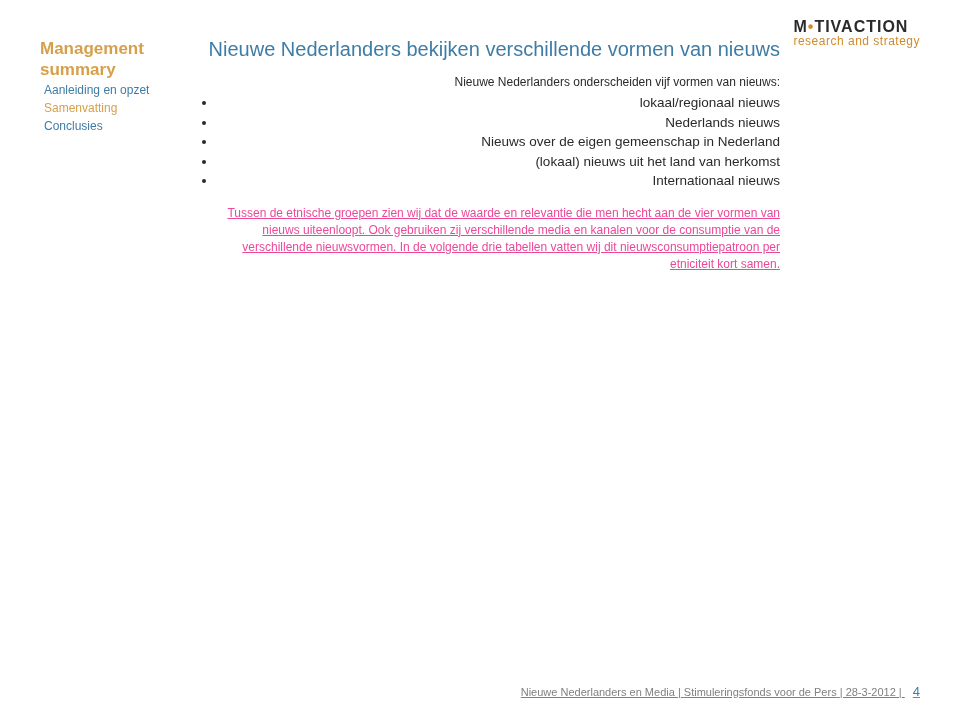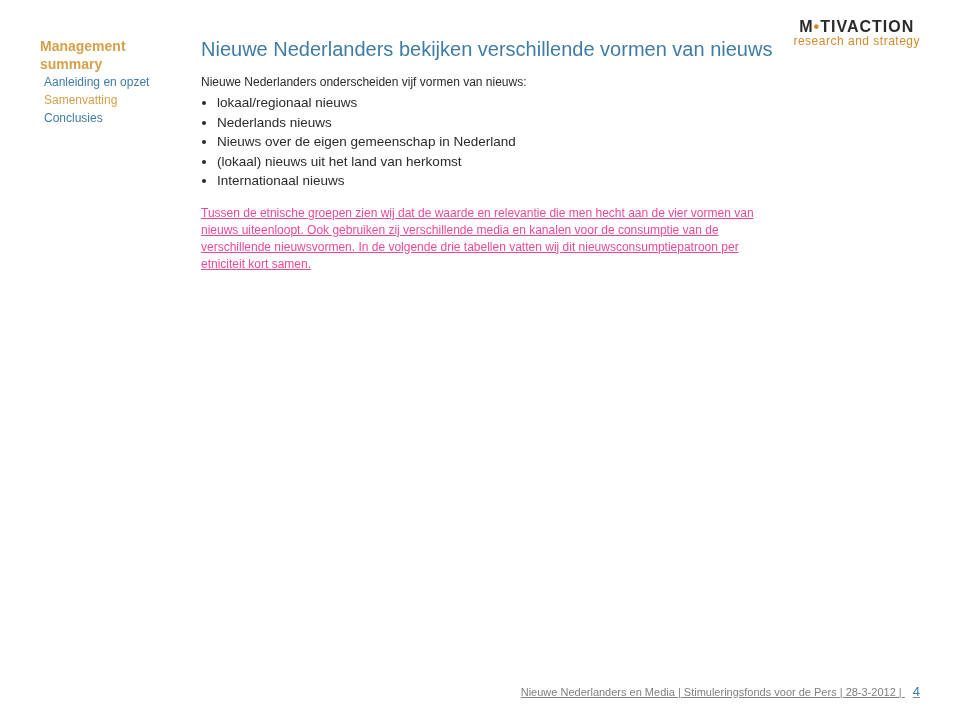--- a/index.html
+++ b/index.html
@@ -1,29 +1,29 @@
 <!DOCTYPE html>
 <html><head>
 <meta charset="utf-8">
 <style>
   * { box-sizing: border-box; margin: 0; padding: 0; }
   html, body { width: 960px; height: 721px; font-family: Arial, Helvetica, sans-serif; background: #fff; color: #333; }
   .page { position: relative; width: 960px; height: 721px; padding: 28px 40px 30px 40px; }
-  .logo { position: absolute; top: 18px; right: 40px; text-align: center; }
+  .logo { position: absolute; top: 18px; right: 40px; text-align: left; }
   .logo-top { font-weight: 800; letter-spacing: 1px; color: #2a2a2a; font-size: 16px; }
   .logo-top .dot { color: #d38a2a; }
   .logo-bottom { font-size: 12px; letter-spacing: 0.5px; color: #d38a2a; margin-top: -2px; }
   .content { display: flex; }
   .sidebar { width: 155px; flex-shrink: 0; padding-top: 10px; }
-  .sidebar-block-1 .heading { color: #d6a04b; font-weight: bold; font-size: 14px; line-height: 1.25; }
+  .sidebar-block-1 .heading { color: #d6a04b; font-weight: bold; font-size: 17px; line-height: 1.25; }
   .sidebar-block-1 .sub { color: #3e7ca6; font-size: 12px; margin-left: 4px; line-height: 1.5; }
   .sidebar-block-1 .sub.active { color: #d6a04b; }
   .sidebar-gap { height: 14px; }
   .sidebar-link { color: #3e7ca6; font-size: 13px; line-height: 1.6; }
-  .main { flex: 1; padding-top: 10px; padding-left: 6px; padding-right: 140px; }
+  .main { flex: 1; padding-top: 10px; padding-left: 6px; padding-right: 140px; text-align: right; }
   .title { color: #3e7ca6; font-size: 20px; font-weight: 400; margin-bottom: 14px; }
   .subtitle { color: #2a2a2a; font-size: 12px; margin-bottom: 4px; }
   .bullets { list-style: disc; margin-left: 16px; margin-bottom: 14px; }
   .bullets li { color: #2a2a2a; font-size: 13.5px; line-height: 1.45; }
   .para { color: #ec4899; font-size: 12px; line-height: 1.42; text-decoration: underline; }
   .footer { position: absolute; bottom: 22px; right: 40px; font-size: 11px; color: #808080; text-decoration: underline; }
   .footer span.num { color: #3e7ca6; margin-left: 8px; font-size: 13px; }
 </style>
 </head>
 <body>

